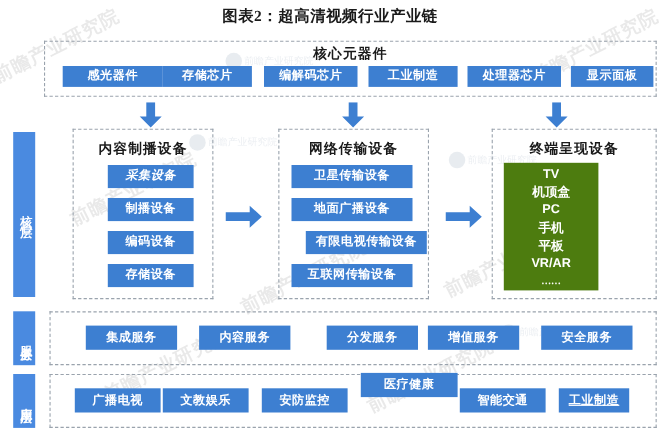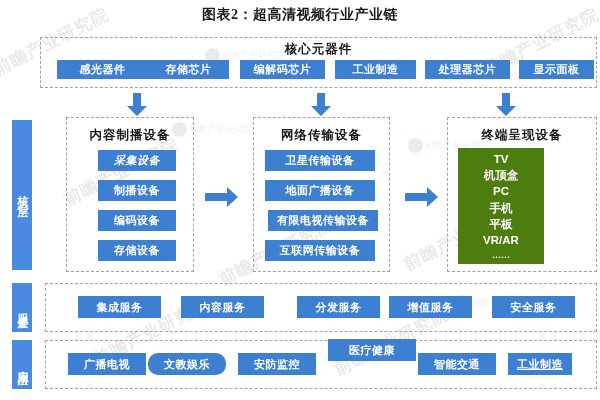--- a/index.html
+++ b/index.html
@@ -197,21 +197,21 @@
 <div class="abs blue-chip" style="left:98px; top:240px; width:78px; height:21px;">存储设备</div>
 
 <svg class="arrow-right" style="left:205px; top:186px;" width="34" height="22" viewBox="0 0 34 22">
   <polygon points="0,7 22,7 22,1 33,11 22,21 22,15 0,15" fill="#3d7fd1"></polygon>
 </svg>
 
 <div class="abs dashbox" style="left:253px; top:117px; width:137px; height:155px;"></div>
 <div class="abs section-title" style="left:253px; top:127px; width:137px;">网络传输设备</div>
 <div class="abs blue-chip" style="left:265px; top:150px; width:110px; height:21px;">卫星传输设备</div>
 <div class="abs blue-chip" style="left:265px; top:180px; width:110px; height:21px;">地面广播设备</div>
-<div class="abs blue-chip" style="left:268px; top:210px; width:110px; height:21px;">有限电视传输设备</div>
+<div class="abs blue-chip" style="left:278px; top:210px; width:110px; height:21px;">有限电视传输设备</div>
 <div class="abs blue-chip" style="left:265px; top:240px; width:110px; height:21px;">互联网传输设备</div>
 
 <svg class="arrow-right" style="left:405px; top:186px;" width="34" height="22" viewBox="0 0 34 22">
   <polygon points="0,7 22,7 22,1 33,11 22,21 22,15 0,15" fill="#3d7fd1"></polygon>
 </svg>
 
 <div class="abs dashbox" style="left:447px; top:117px; width:150px; height:155px;"></div>
 <div class="abs section-title" style="left:447px; top:127px; width:150px;">终端呈现设备</div>
 <div class="abs term-box" style="left:458px; top:148px; width:86px; height:116px;">
   <span class="ascii">TV</span>
@@ -235,17 +235,17 @@
 <div class="abs blue-chip" style="left:389px; top:296px; width:83px; height:22px;">增值服务</div>
 <div class="abs blue-chip" style="left:492px; top:296px; width:83px; height:22px;">安全服务</div>
 
 <div class="abs layer-label" style="left:12px; top:340px; width:20px; height:49px;">
   <span style="writing-mode:vertical-rl; text-orientation:upright; letter-spacing:2px;">应用层</span>
 </div>
 
 <div class="abs dashbox" style="left:45px; top:340px; width:552px; height:49px;"></div>
 
 <div class="abs blue-chip" style="left:68px; top:353px; width:78px; height:22px;">广播电视</div>
-<div class="abs blue-chip" style="left:148px; top:353px; width:78px; height:22px;border-radius:10px;">文教娱乐</div>
+<div class="abs blue-chip" style="left:148px; top:353px; width:78px; height:22px;">文教娱乐</div>
 <div class="abs blue-chip" style="left:238px; top:353px; width:78px; height:22px;">安防监控</div>
 <div class="abs blue-chip" style="left:328px; top:339px; width:88px; height:22px;">医疗健康</div>
 <div class="abs blue-chip" style="left:418px; top:353px; width:78px; height:22px;">智能交通</div>
 <div class="abs blue-chip" style="left:508px; top:353px; width:64px; height:22px;text-decoration:underline;">工业制造</div>
 
 </body></html>

